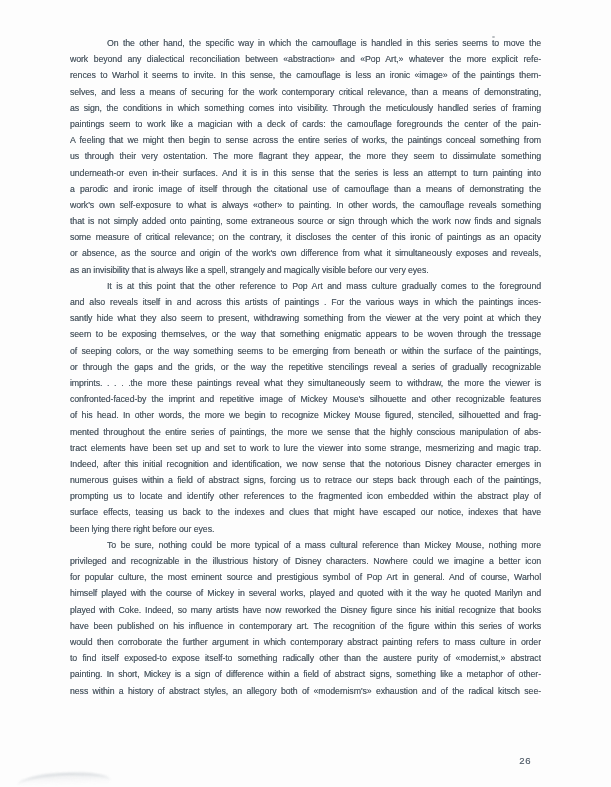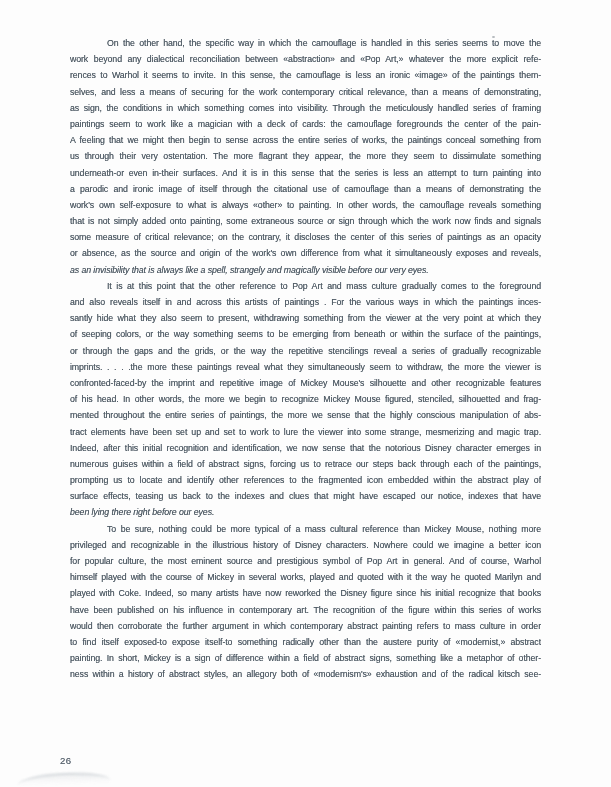--- a/index.html
+++ b/index.html
@@ -37,28 +37,27 @@
     height: 16.2px;
     overflow: hidden;
     text-align: justify;
     text-align-last: justify;
   }
   .line.first {
     padding-left: 37px;
   }
   .line.endline {
     text-align-last: left;
-    font-style: italic;
   }
   .page-number {
     position: absolute;
     left: 60px;
     top: 755px;
     width: 471px;
-    text-align: left;
+    text-align: right;
     color: #5a6570;
     font-size: 9.6px;
     letter-spacing: 0.5px;
     text-shadow: 0 0 0.45px rgba(90, 101, 112, 0.7);
   }
   .scan-speck {
     position: absolute;
     left: 492px;
     top: 36px;
     width: 3px;
@@ -92,28 +91,29 @@
         <div class="line">rences to Warhol it seems to invite.  In this sense, the camouflage is less an ironic «image» of the paintings them-</div>
         <div class="line">selves, and less a means of securing for the work contemporary critical relevance, than a means of demonstrating,</div>
         <div class="line">as sign, the conditions in which something comes into visibility.  Through the meticulously handled series of framing</div>
         <div class="line">paintings seem to work like a magician with a deck of cards:  the camouflage foregrounds the center of the pain-</div>
         <div class="line">A feeling that we might then begin to sense across the entire series of works, the paintings conceal something from</div>
         <div class="line">us through their very ostentation.  The more flagrant they appear, the more they seem to dissimulate something</div>
         <div class="line">underneath-or even in-their surfaces.  And it is in this sense that the series is less an attempt to turn painting into</div>
         <div class="line">a parodic and ironic image of itself through the citational use of camouflage than a means of demonstrating the</div>
         <div class="line">work's own self-exposure to what is always «other» to painting.  In other words, the camouflage reveals something</div>
         <div class="line">that is not simply added onto painting, some extraneous source or sign through which the work now finds and signals</div>
-        <div class="line">some measure of critical relevance; on the contrary, it discloses the center of this series of paintings as an opacity</div>
+        <div class="line">some measure of critical relevance; on the contrary, it discloses the center of this ironic of paintings as an opacity</div>
         <div class="line">or absence, as the source and origin of the work's own difference from what it simultaneously exposes and reveals,</div>
         <div class="line endline">as an invisibility that is always like a spell, strangely and magically visible before our very eyes.</div>
       </div>
       <div class="paragraph">
         <div class="line first">It is at this point that the other reference to Pop Art and mass culture gradually comes to the foreground</div>
         <div class="line">and also reveals itself in and across this artists of paintings .  For the various ways in which the paintings inces-</div>
         <div class="line">santly hide what they also seem to present, withdrawing something from the viewer at the very point at which they</div>
+        <div class="line">seem to be exposing themselves, or the way that something enigmatic appears to be woven through the tressage</div>
         <div class="line">of seeping colors, or the way something seems to be emerging from beneath or within the surface of the paintings,</div>
         <div class="line">or through the gaps and the grids, or the way the repetitive stencilings reveal a series of gradually recognizable</div>
         <div class="line">imprints. . . . .the more these paintings reveal what they simultaneously seem to withdraw, the more the viewer is</div>
         <div class="line">confronted-faced-by the imprint and repetitive image of Mickey Mouse's silhouette and other recognizable features</div>
         <div class="line">of his head.  In other words, the more we begin to recognize Mickey Mouse figured, stenciled, silhouetted and frag-</div>
         <div class="line">mented throughout the entire series of paintings, the more we sense that the highly conscious manipulation of abs-</div>
         <div class="line">tract elements have been set up and set to work to lure the viewer into some strange, mesmerizing and magic trap.</div>
         <div class="line">Indeed, after this initial recognition and identification, we now sense that the notorious Disney character emerges in</div>
         <div class="line">numerous guises within a field of abstract signs, forcing us to retrace our steps back through each of the paintings,</div>
         <div class="line">prompting us to locate and identify other references to the fragmented icon embedded within the abstract play of</div>

